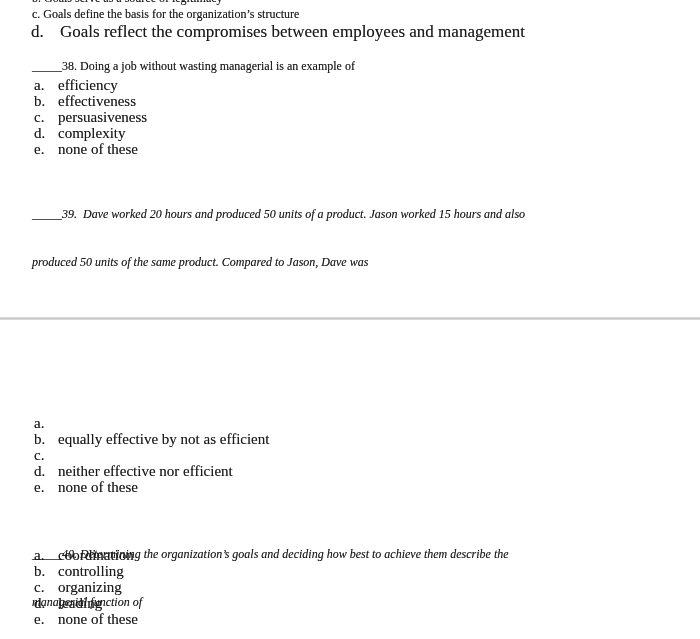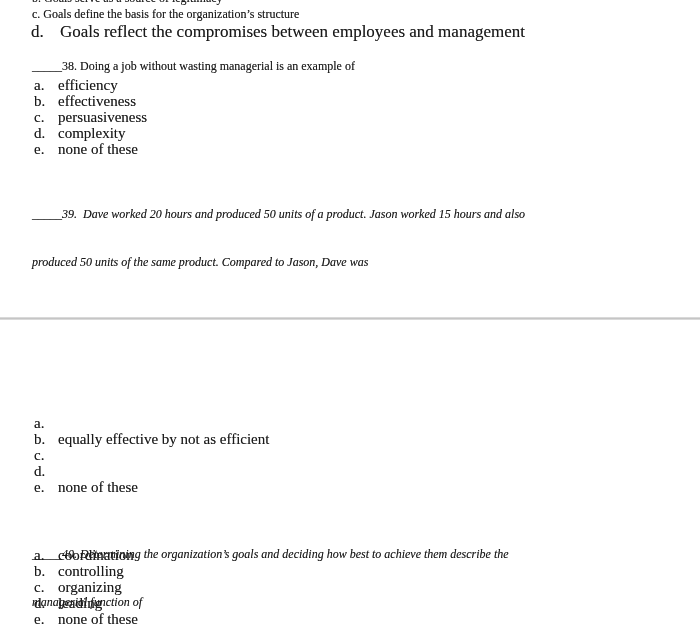--- a/index.html
+++ b/index.html
@@ -102,20 +102,21 @@
   </div>
   <div class="opt-row">
     <span class="opt-letter">b.</span>
     <span class="opt-text">equally effective by not as efficient</span>
   </div>
   <div class="opt-row">
     <span class="opt-letter">c.</span>
   </div>
   <div class="opt-row">
     <span class="opt-letter">d.</span>
+    <span class="opt-text">neither effective nor efficient</span>
   </div>
   <div class="opt-row">
     <span class="opt-letter">e.</span>
     <span class="opt-text">none of these</span>
   </div>
 </div>
 
 <div class="doc-line q40-prompt">
   <span class="prompt-line">_____40. Determining the organization’s goals and deciding how best to achieve them describe the</span>
   <span class="prompt-line">managerial function of</span>

